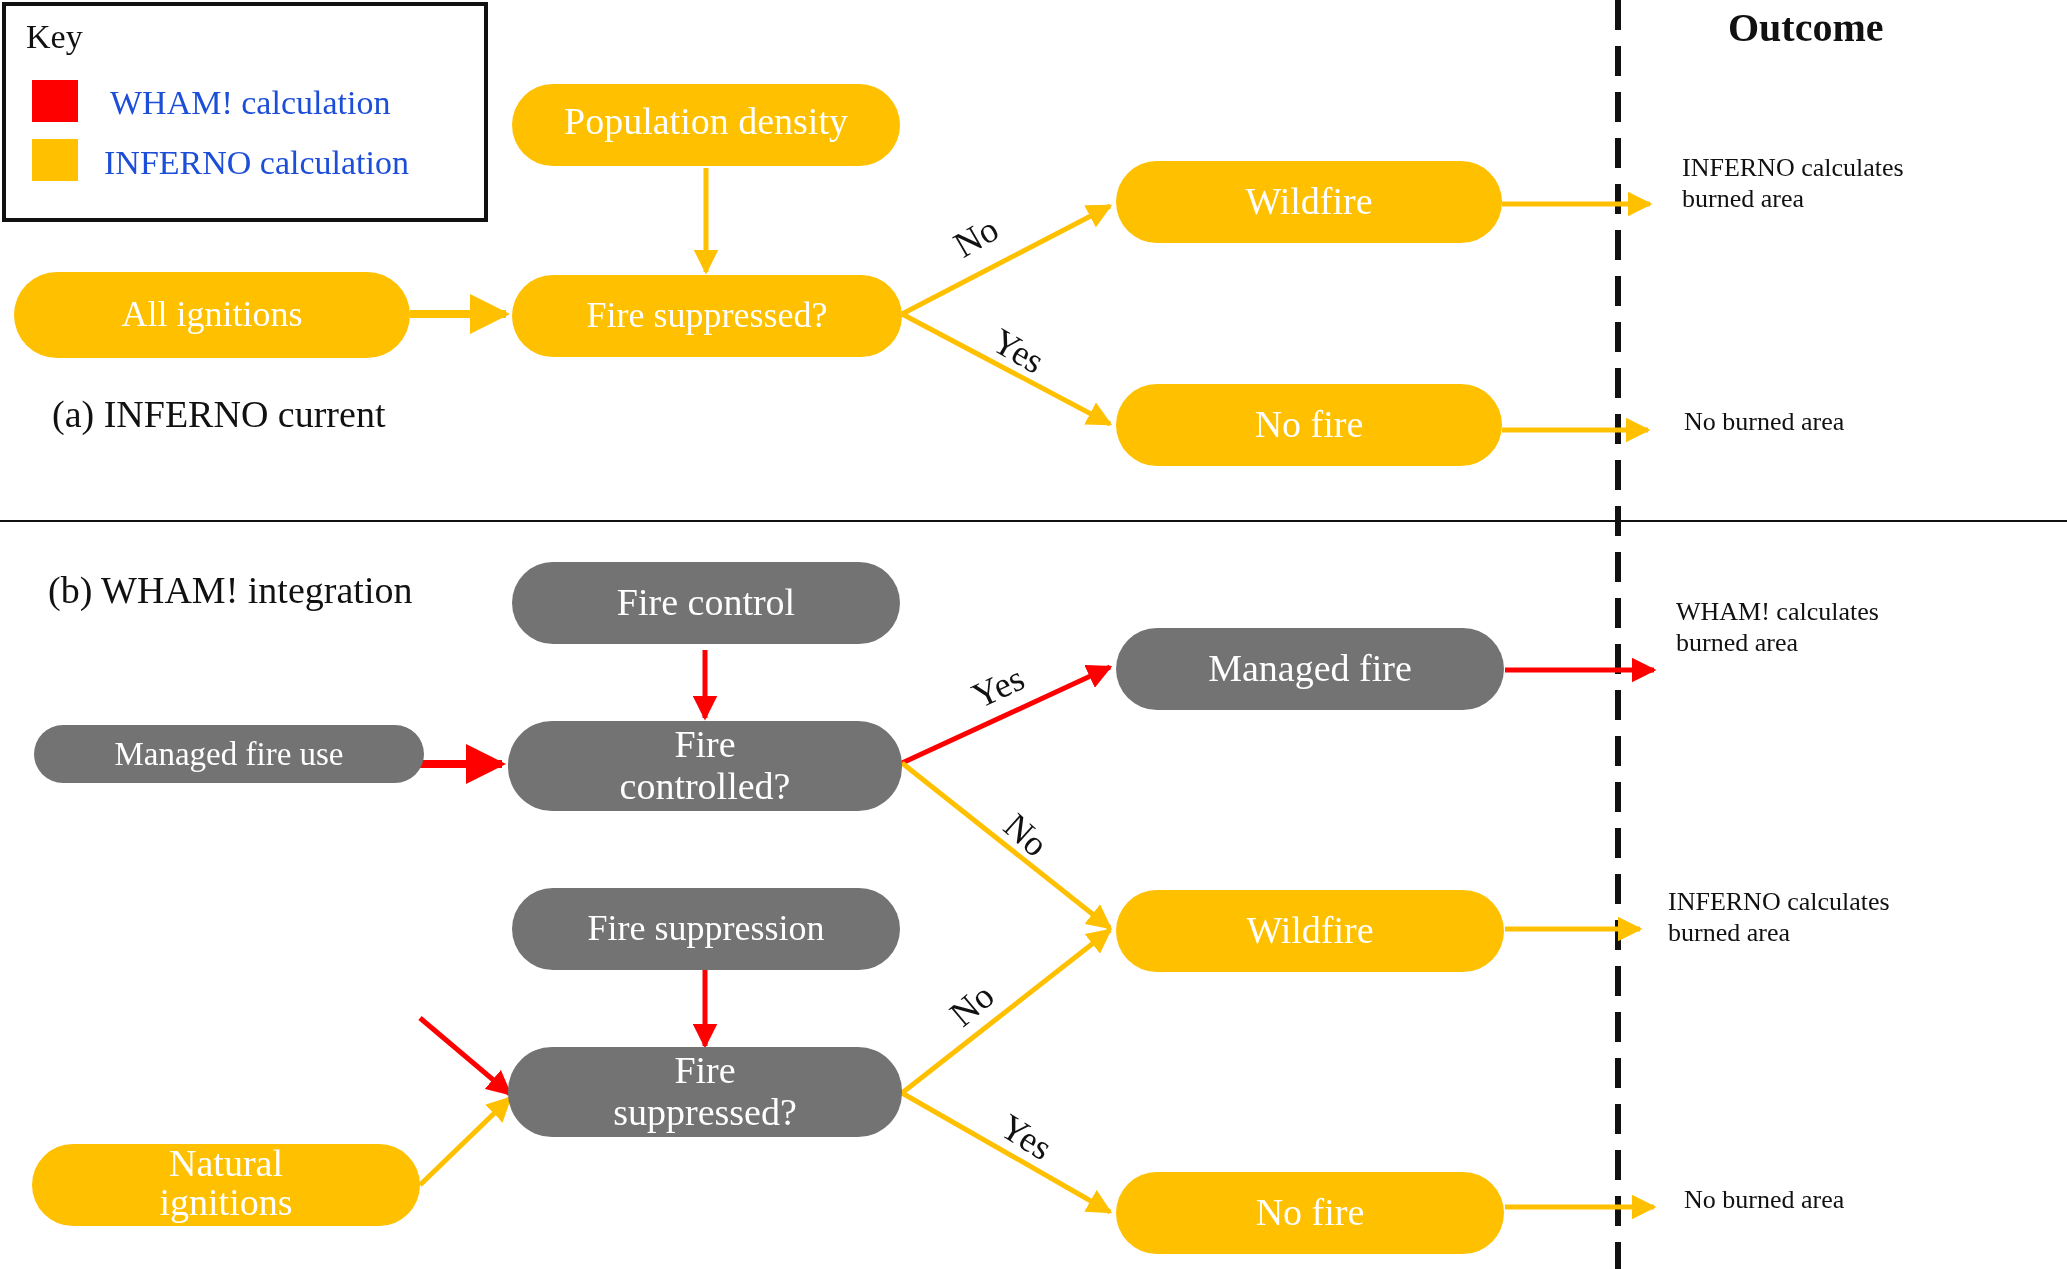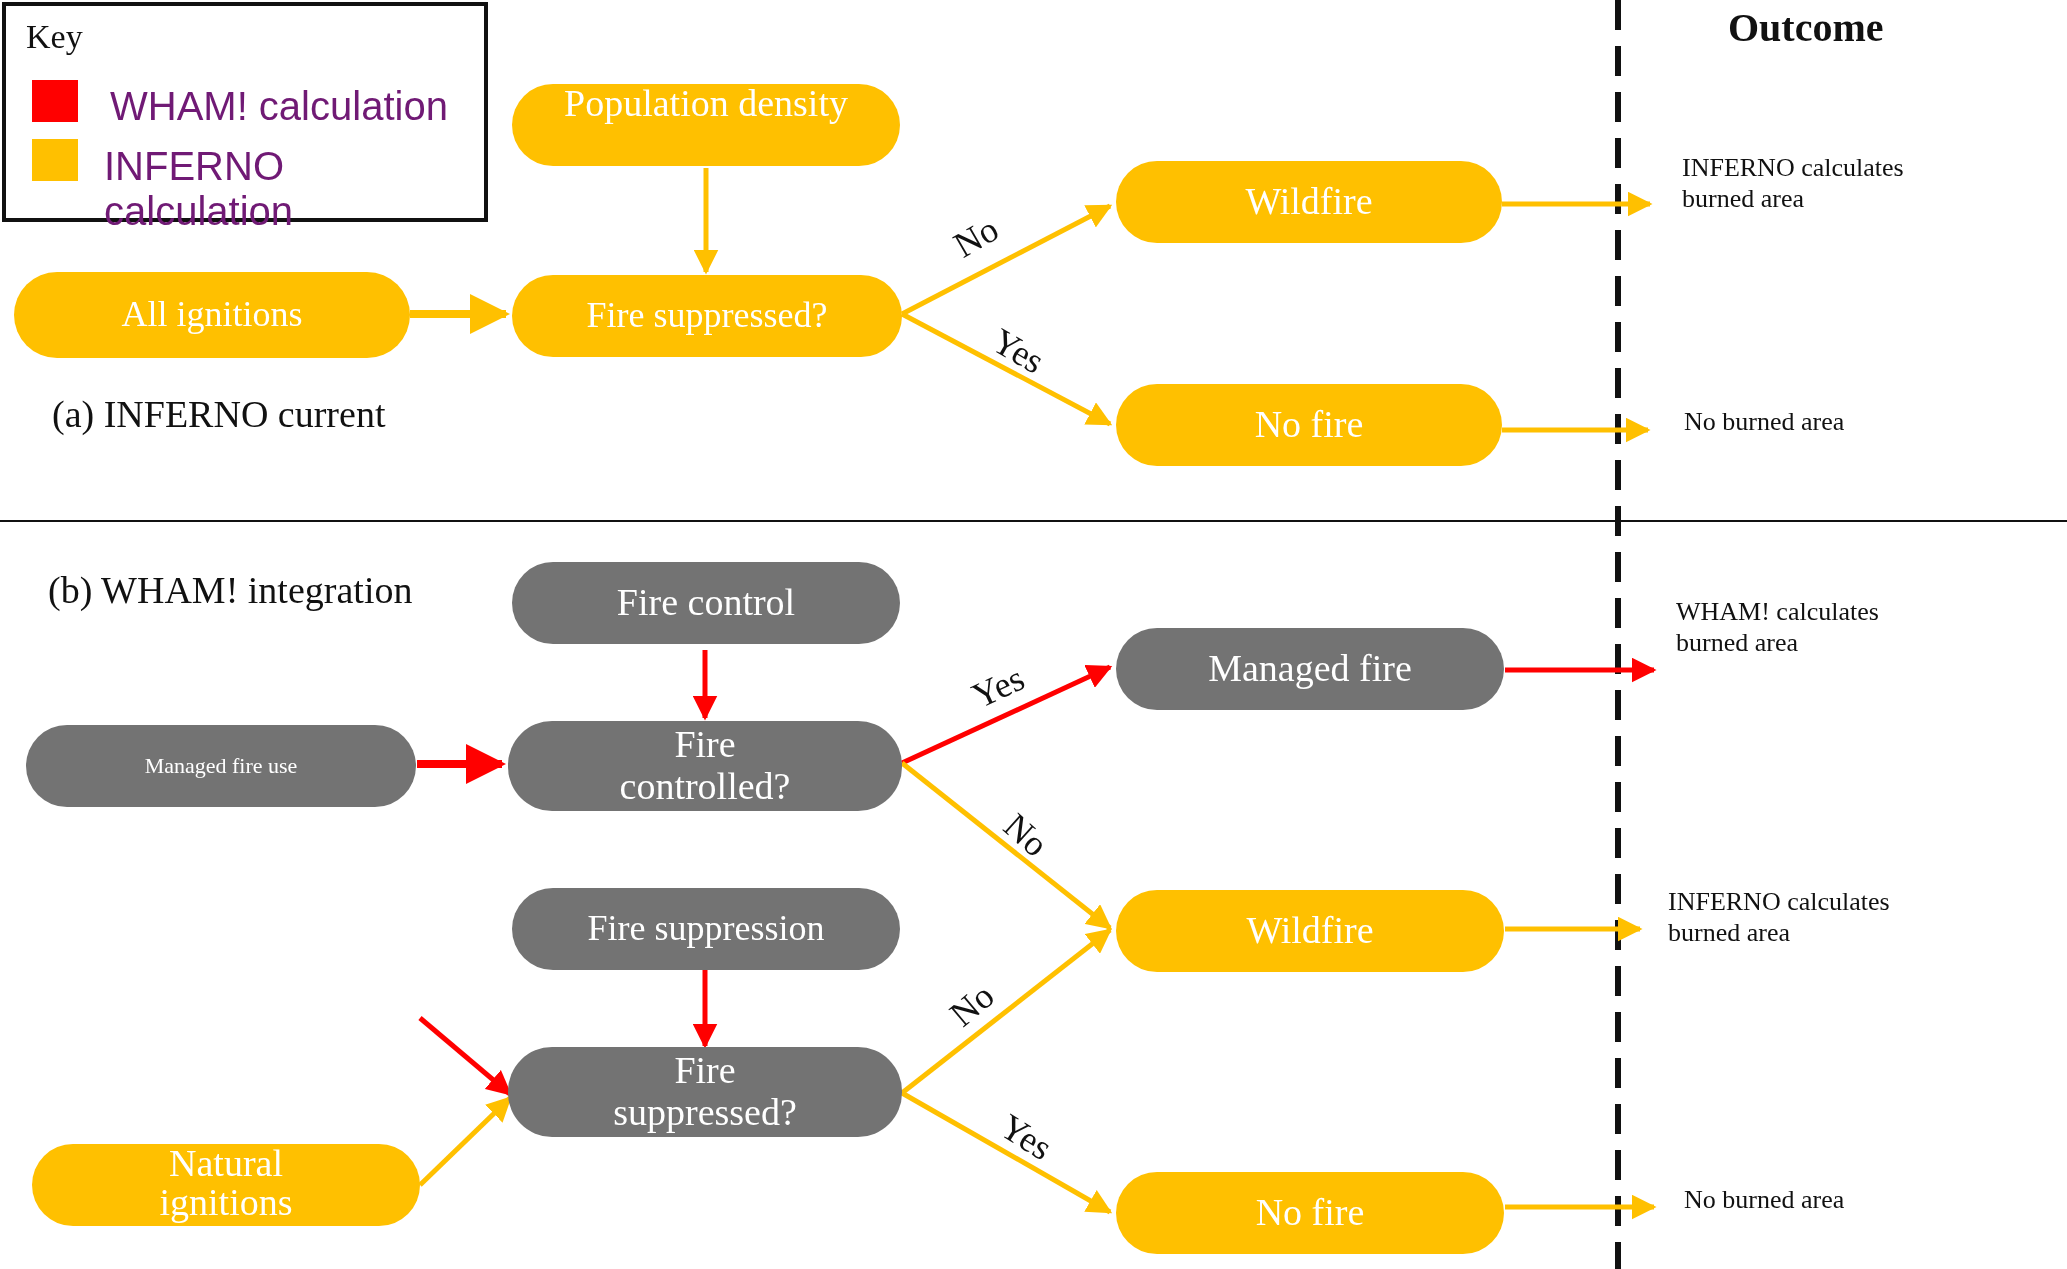--- a/index.html
+++ b/index.html
@@ -4,21 +4,21 @@
 <style>
   html, body { margin: 0; padding: 0; background: #ffffff; }
   body { width: 2067px; height: 1269px; position: relative; overflow: hidden;
          font-family: "DejaVu Serif", "Liberation Serif", serif; }
   #diagram { position: absolute; left: 0; top: 0; width: 2067px; height: 1269px; }
   .legend { position: absolute; left: 2px; top: 2px; width: 486px; height: 220px;
             border: 4px solid #111; box-sizing: border-box; background: #fff; }
   .legend .title { position: absolute; left: 20px; top: 12px; font-size: 34px; color: #111;
                    font-family: "Liberation Serif", serif; }
   .legend .sw { position: absolute; left: 26px; width: 46px; height: 42px; }
-  .legend .lbl { position: absolute; font-size: 40px; color: #701a75; font-family: Liberation Sans, sans-serif; }
+  .legend .lbl { position: absolute; font-size: 34px; color: #1d4ed8; font-family: Liberation Serif, serif; }
   .node { position: absolute; border-radius: 44px; color: #fff; display: flex; align-items: center;
           justify-content: center; text-align: center; font-family: "Liberation Serif", serif;
           line-height: 1.1; box-sizing: border-box; padding: 0 16px; }
   .node.y { background: #ffc000; }
   .node.r { background: #737373; }
   .node span { display: block; }
   .plain { position: absolute; color: #111; font-family: "Liberation Serif", serif; font-size: 38px; white-space: nowrap; }
   .outcome { position: absolute; color: #111; font-family: "Liberation Serif", serif; font-size: 26px; line-height: 1.2; }
   .branch { position: absolute; color: #111; font-family: "Liberation Serif", serif; font-size: 36px; transform-origin: center center; white-space: nowrap; }
   svg { position: absolute; left: 0; top: 0; }
@@ -65,21 +65,21 @@
   <div class="legend">
     <div class="title">Key</div>
     <div class="sw" style="top:74px;background:#ff0000"></div>
     <div class="lbl" style="left:104px;top:78px">WHAM! calculation</div>
     <div class="sw" style="top:133px;background:#ffc000"></div>
     <div class="lbl" style="left:98px;top:138px">INFERNO calculation</div>
   </div>
 
   <div class="plain" style="left:1728px;top:4px;font-weight:bold;font-size:40px">Outcome</div>
 
-  <div class="node y" style="left:512px;top:84px;width:388px;height:82px;font-size:38px;align-items:flex-start;padding-top:0;overflow:hidden">
+  <div class="node y" style="left:512px;top:84px;width:388px;height:82px;font-size:38px;align-items:flex-start;padding-top:18px;overflow:hidden">
     <span style="width:300px;line-height:1.02">Population density</span>
   </div>
   <div class="node y" style="left:14px;top:272px;width:396px;height:86px;font-size:36px">
       <span>All ignitions</span>
     </div>
   <div class="node y" style="left:512px;top:275px;width:390px;height:82px;font-size:36px">
       <span>Fire suppressed?</span>
     </div>
   <div class="node y" style="left:1116px;top:161px;width:386px;height:82px;font-size:38px">
       <span>Wildfire</span>
@@ -97,21 +97,21 @@
     <div>INFERNO calculates</div>
     <div>burned area</div>
   </div>
   <div class="outcome" style="left:1684px;top:406px">No burned area</div>
 
   <div class="plain" style="left:48px;top:568px">(b) WHAM! integration</div>
 
   <div class="node r" style="left:512px;top:562px;width:388px;height:82px;font-size:38px">
       <span>Fire control</span>
     </div>
-  <div class="node r" style="left:26px;top:725px;width:390px;height:82px;font-size:22px">
+  <div class="node r" style="left:34px;top:725px;width:390px;height:58px;font-size:33px">
       <span>Managed fire use</span>
     </div>
   <div class="node r" style="left:508px;top:721px;width:394px;height:90px;font-size:38px">
     <span>
         <span>Fire</span>
         <span>controlled?</span>
       </span>
   </div>
   <div class="node r" style="left:1116px;top:628px;width:388px;height:82px;font-size:38px">
       <span>Managed fire</span>

